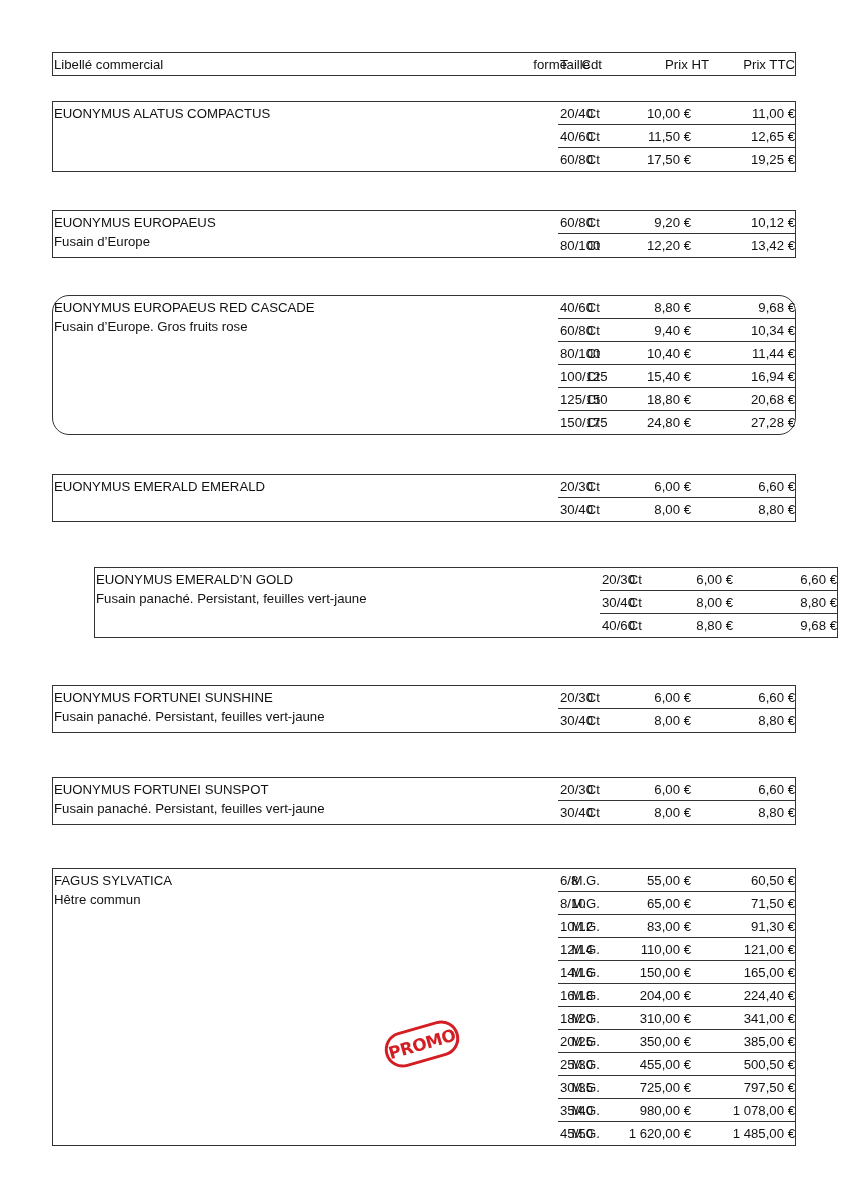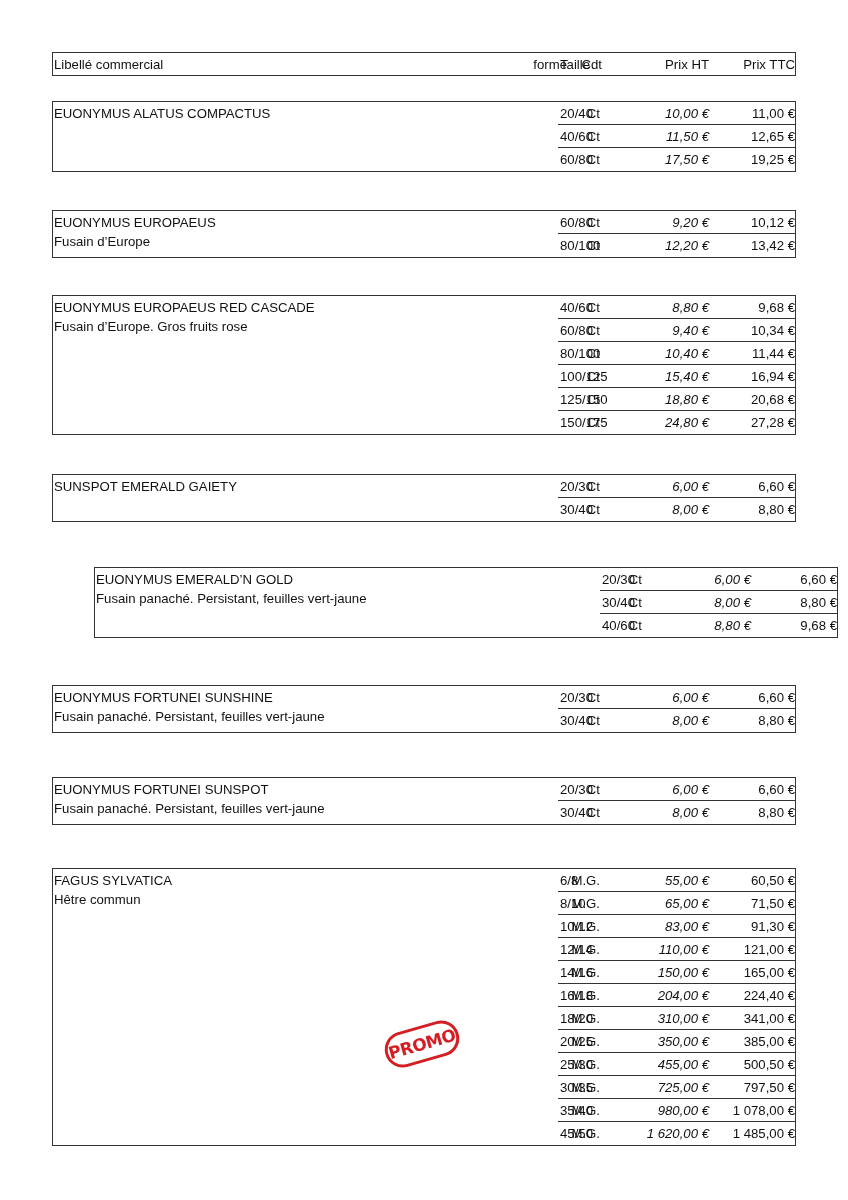--- a/index.html
+++ b/index.html
@@ -8,21 +8,21 @@
   .box { position:absolute; left:52px; width:744px; border:1.3px solid #333; box-sizing:border-box; background:#fff; }
   .hdr { top:52px; height:24px; }
   .hdr span { position:absolute; top:4px; line-height:16px; white-space:nowrap; }
   .sec .name { position:absolute; left:1px; top:2px; line-height:19px; white-space:nowrap; }
   .sec .desc { position:absolute; left:1px; top:21px; line-height:19px; white-space:nowrap; }
   .row { position:absolute; left:0; width:742px; height:23px; }
   .row span { position:absolute; top:3px; line-height:17px; white-space:nowrap; }
   .row .line { position:absolute; left:505px; right:0; bottom:0; height:0; border-top:1.3px solid #333; }
   .c-cdt { right:195px; text-align:right; }
   .c-taille { left:507px;text-align:center; }
-  .c-ht { right:86px; text-align:right;font-style:italic; }
+  .c-ht { right:104px; text-align:right; }
   .c-ttc { right:0px; text-align:right; }
   .pagenum { position:absolute; right:16px; top:1220px; font-size:24px; }
   .promo { position:absolute; left:384px; top:1026px; width:76px; height:36px; transform:rotate(-16deg);
            border:3px solid #d41e24; border-radius:18px; box-sizing:border-box; display:flex; align-items:center; justify-content:center; }
   .promo span { color:#d41e24; font-weight:bold; font-size:17px; font-family:"DejaVu Sans", sans-serif; letter-spacing:-0.5px; }
 </style>
 </head>
 <body>
 
 <div class="box hdr">
@@ -68,21 +68,21 @@
         <span class="c-ttc">10,12 €</span>
         <div class="line"></div>
       </div>
       <div class="row" style="top: 23px;">
         <span class="c-cdt">Ct</span>
         <span class="c-taille">80/100</span>
         <span class="c-ht">12,20 €</span>
         <span class="c-ttc">13,42 €</span>
       </div>
     </div>
-    <div class="box sec" style="top: 295px; height: 140px;">
+    <div class="box sec" style="top: 295px; height: 140px; border-radius: 17px;">
       <div class="name">EUONYMUS EUROPAEUS RED CASCADE</div>
       <div class="desc">Fusain d’Europe. Gros fruits rose</div>
       <div class="row" style="top: 0px;">
         <span class="c-cdt">Ct</span>
         <span class="c-taille">40/60</span>
         <span class="c-ht">8,80 €</span>
         <span class="c-ttc">9,68 €</span>
         <div class="line"></div>
       </div>
       <div class="row" style="top: 23px;">
@@ -114,21 +114,21 @@
         <div class="line"></div>
       </div>
       <div class="row" style="top: 115px;">
         <span class="c-cdt">Ct</span>
         <span class="c-taille">150/175</span>
         <span class="c-ht">24,80 €</span>
         <span class="c-ttc">27,28 €</span>
       </div>
     </div>
     <div class="box sec" style="top: 474px; height: 48px;">
-      <div class="name">SUNSPOT EMERALD GAIETY</div>
+      <div class="name">EUONYMUS EMERALD EMERALD</div>
       <div class="row" style="top: 0px;">
         <span class="c-cdt">Ct</span>
         <span class="c-taille">20/30</span>
         <span class="c-ht">6,00 €</span>
         <span class="c-ttc">6,60 €</span>
         <div class="line"></div>
       </div>
       <div class="row" style="top: 23px;">
         <span class="c-cdt">Ct</span>
         <span class="c-taille">30/40</span>

